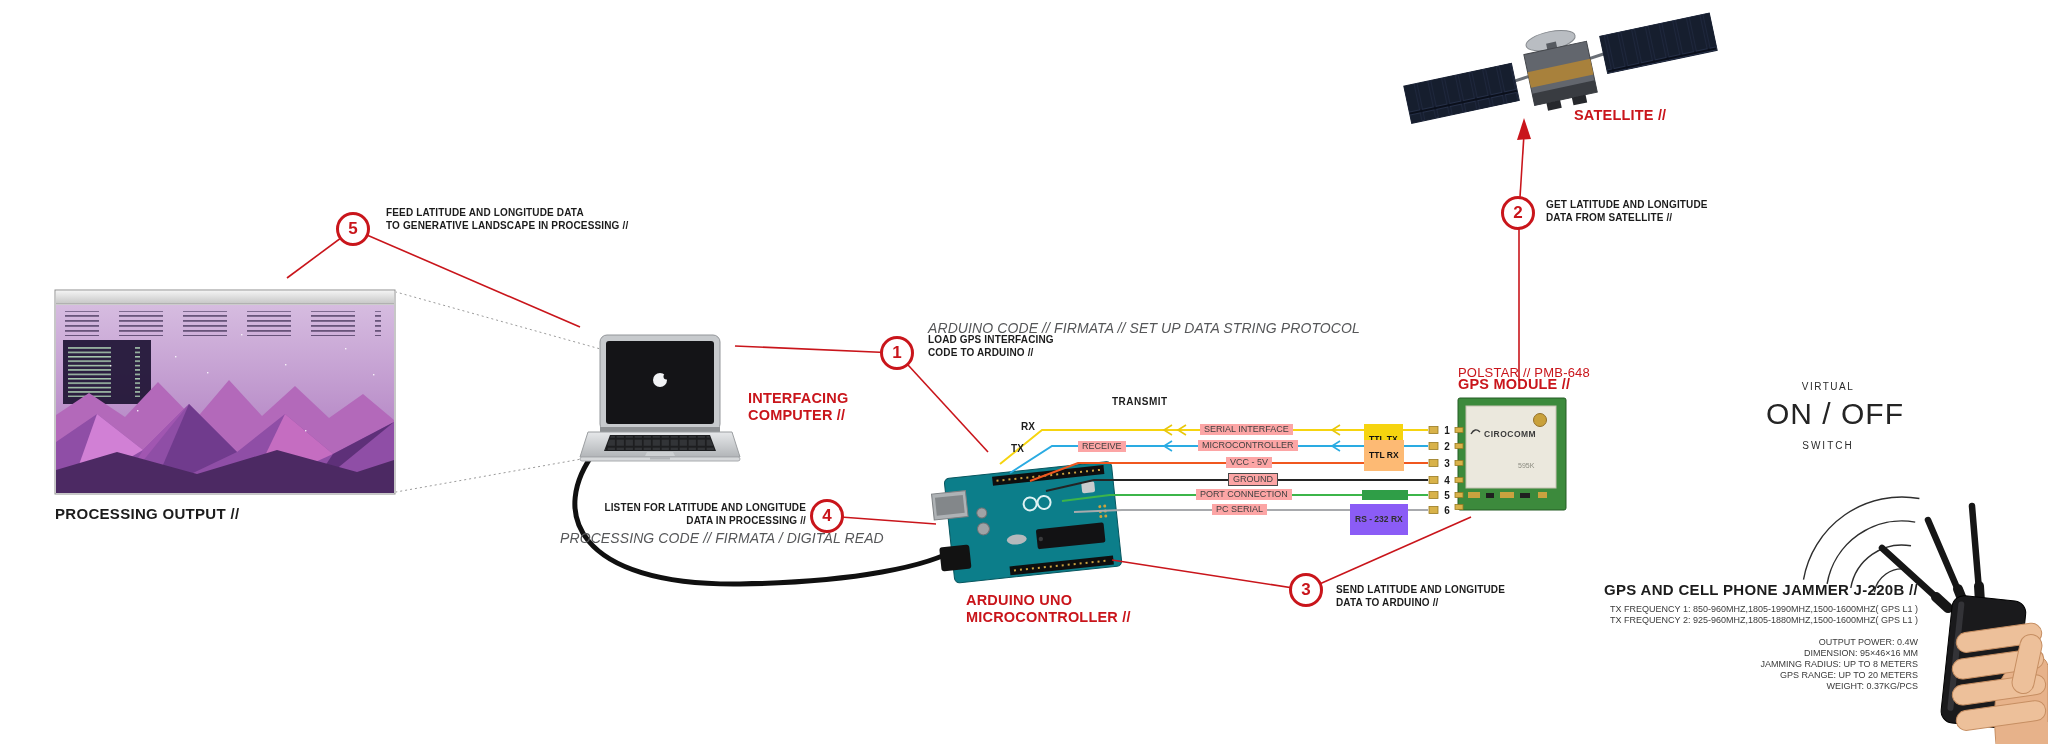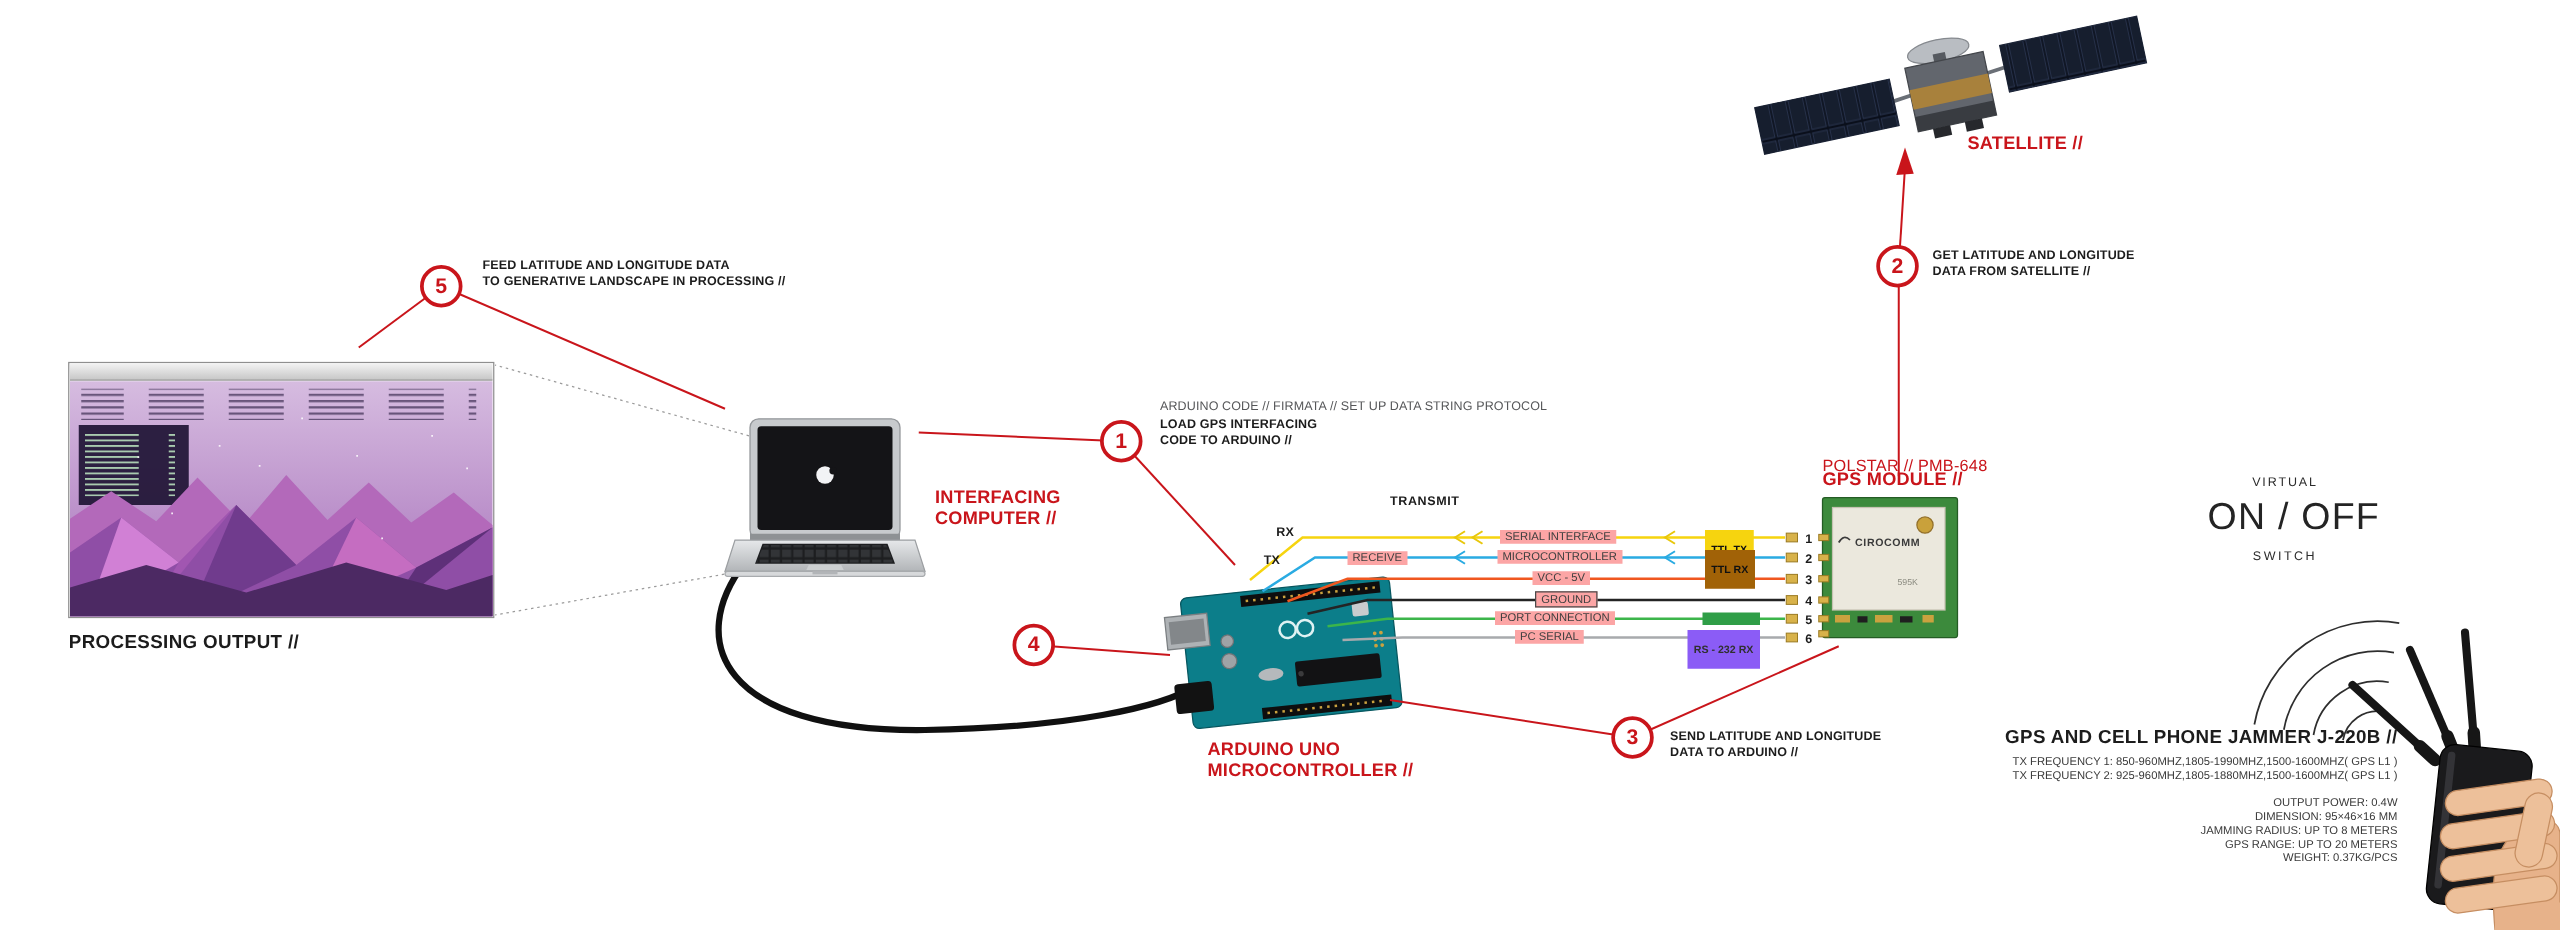--- a/index.html
+++ b/index.html
@@ -3,21 +3,21 @@
 <meta charset="utf-8">
 <style>
   *{box-sizing:border-box;margin:0;padding:0}
   html,body{background:#ffffff}
   .stage{position:relative;width:2048px;height:744px;background:#fff;font-family:"Liberation Sans",sans-serif;overflow:hidden}
   .abs{position:absolute}
   .art{position:absolute;left:0;top:0}
   .step-circle{width:34px;height:34px;border-radius:50%;border:3px solid #c9151b;background:#fff;color:#c9151b;
     font-weight:bold;font-size:17px;display:flex;align-items:center;justify-content:center}
   .note{font-size:10px;font-weight:bold;color:#1c1c1c;line-height:12.5px;letter-spacing:.15px;white-space:nowrap}
-  .note-italic{font-size:10px;color:#565759;white-space:nowrap;letter-spacing:.1px}
+  .note-italic{font-size:14px;font-style:italic;color:#565759;white-space:nowrap;letter-spacing:.1px}
   .red-label{color:#c9151b;font-weight:bold;font-size:14.5px;line-height:17px;letter-spacing:.2px;white-space:nowrap}
   .red-small{color:#c9151b;font-weight:normal;font-size:13px;letter-spacing:.2px;white-space:nowrap}
   .black-label{font-weight:bold;font-size:15px;color:#1c1c1c;letter-spacing:.3px;white-space:nowrap}
   .wire-label{font-size:9px;line-height:11px;color:#3f3f3f;background:#fca5a5;padding:0 4px;white-space:nowrap}
   .boxed{border:1px solid #4a4a4a}
   .chip{font-size:8.5px;line-height:11px;font-weight:bold;color:#111;padding:10px 5px;white-space:nowrap}
   .spec{font-size:9px;color:#3a3a3a;line-height:11px;white-space:nowrap}
   .right-block{text-align:right}
   .tiny-caps{font-size:10px;color:#2b2b2b;letter-spacing:1.5px;text-align:center;white-space:nowrap}
   .onoff{font-size:30px;color:#242424;letter-spacing:1px;text-align:right;font-weight:400;white-space:nowrap}
@@ -276,20 +276,25 @@
   </div>
 
   <div class="abs note-italic" style="left:928px;top:320px">ARDUINO CODE // FIRMATA // SET UP DATA STRING PROTOCOL</div>
   <div class="abs step-circle" style="left:880px;top:336px">1</div>
   <div class="abs" style="left:928px;top:334px">
     <div class="note">LOAD GPS INTERFACING</div>
     <div class="note">CODE TO ARDUINO //</div>
   </div>
 
   <div class="abs step-circle" style="left:810px;top:499px">4</div>
+  <div class="abs right-block" style="left:560px;top:502px;width:246px">
+    <div class="note">LISTEN FOR LATITUDE AND  LONGITUDE</div>
+    <div class="note">DATA IN PROCESSING //</div>
+    <div class="note-italic" style="margin-top:3px">PROCESSING CODE // FIRMATA / DIGITAL READ</div>
+  </div>
 
   <div class="abs red-label" style="left:966px;top:592px">
     <div>ARDUINO UNO</div>
     <div>MICROCONTROLLER //</div>
   </div>
 
   <div class="abs step-circle" style="left:1289px;top:573px">3</div>
   <div class="abs" style="left:1336px;top:584px">
     <div class="note">SEND LATITUDE AND LONGITUDE</div>
     <div class="note">DATA TO ARDUINO //</div>
@@ -301,21 +306,21 @@
   <div class="abs wire-label" style="left:1078px;top:441px">RECEIVE</div>
 
   <div class="abs wire-label" style="left:1200px;top:424px">SERIAL INTERFACE</div>
   <div class="abs wire-label" style="left:1198px;top:440px">MICROCONTROLLER</div>
   <div class="abs wire-label" style="left:1226px;top:457px">VCC - 5V</div>
   <div class="abs wire-label boxed" style="left:1228px;top:473px">GROUND</div>
   <div class="abs wire-label" style="left:1196px;top:489px">PORT CONNECTION</div>
   <div class="abs wire-label" style="left:1212px;top:504px">PC SERIAL</div>
 
   <div class="abs chip" style="left:1364px;top:424px;background:#f6d40f">TTL TX</div>
-  <div class="abs chip" style="left:1364px;top:440px;background:#a16207">TTL RX</div>
+  <div class="abs chip" style="left:1364px;top:440px;background:#fdba74">TTL RX</div>
   <div class="abs" style="left:1362px;top:490px;width:46px;height:10px;background:#2f9e47"></div>
   <div class="abs chip" style="left:1350px;top:504px;background:#8b5cf6;color:#303030">RS - 232 RX</div>
 
   <div class="abs red-small" style="left:1458px;top:365px">POLSTAR // PMB-648</div>
   <div class="abs red-label" style="left:1458px;top:376px">GPS MODULE //</div>
 
   <div class="abs tiny-caps" style="left:1786px;top:381px;width:84px">VIRTUAL</div>
   <div class="abs onoff" style="left:1754px;top:397px;width:150px">ON / OFF</div>
   <div class="abs tiny-caps" style="left:1786px;top:440px;width:84px;letter-spacing:2px">SWITCH</div>
 

